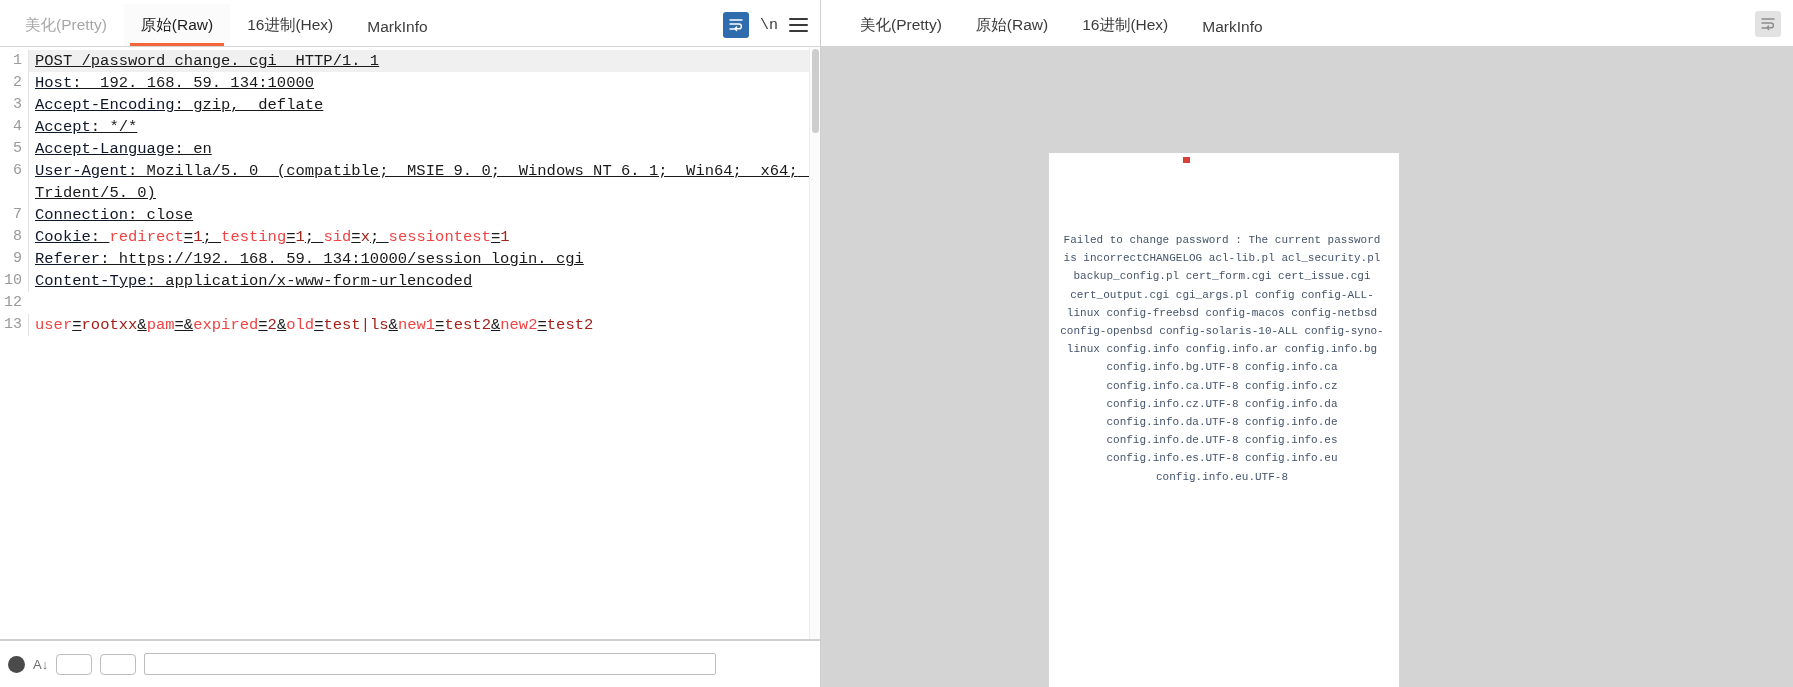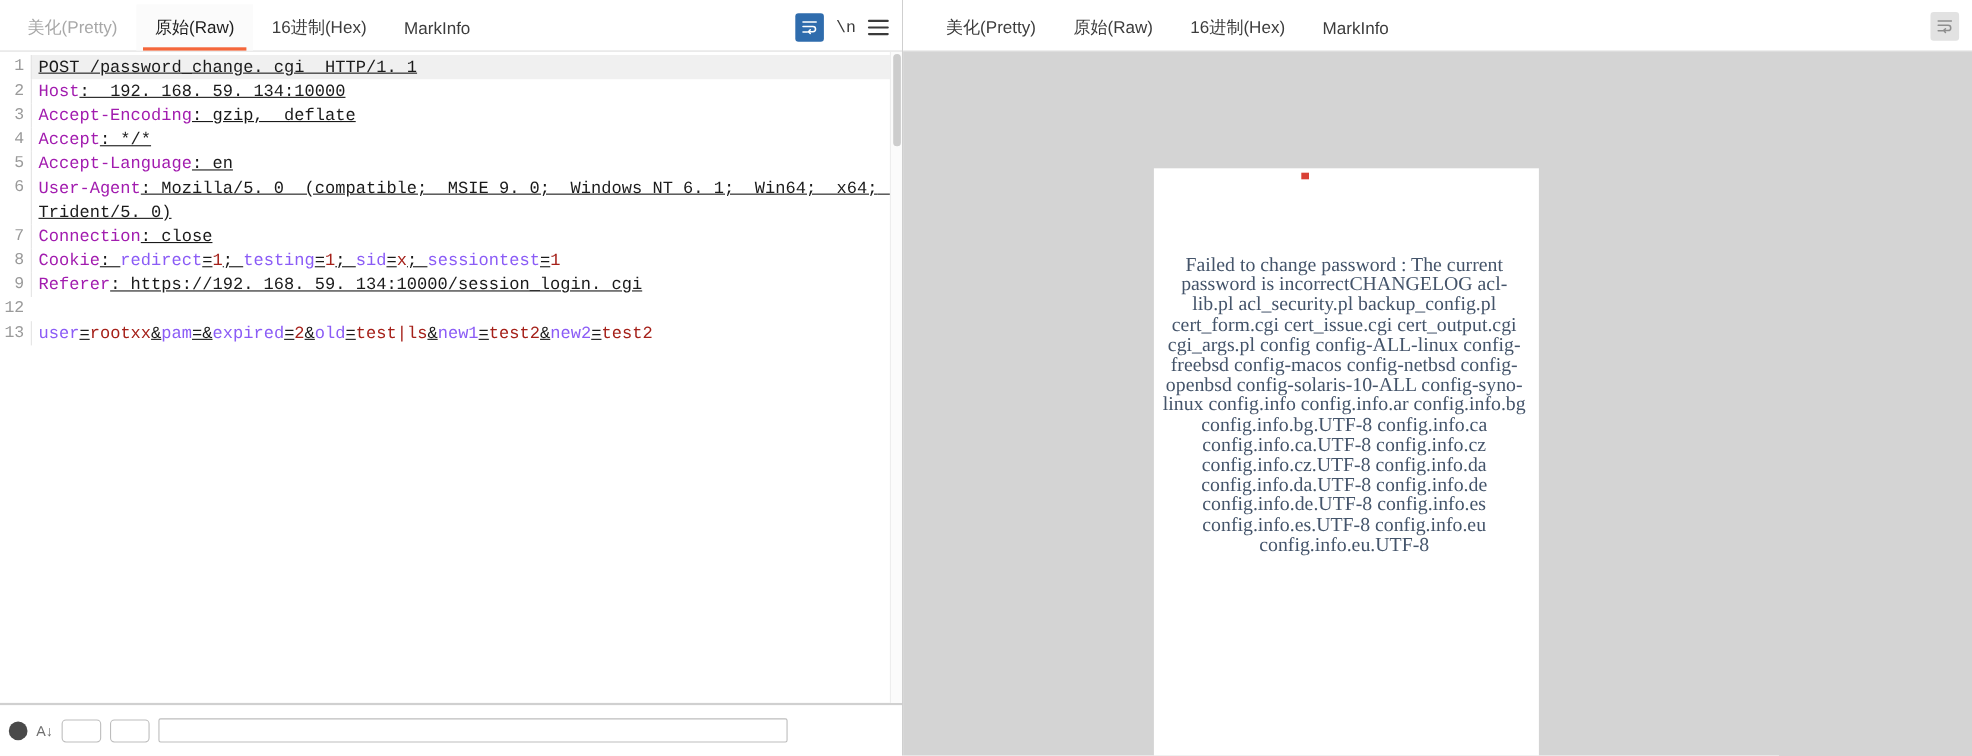--- a/index.html
+++ b/index.html
@@ -155,22 +155,22 @@
   }
   .lcontent {
     flex: 1 1 auto;
     padding-left: 6px;
     border-left: 1px solid #e4e4e4;
     white-space: pre-wrap;
     word-break: break-word;
     padding-right: 18px;
   }
   .code-line.hl .lcontent { background: #f0f0f0; }
-  .k-hdr { color: #a21caf; }
-  .k-key { color: #8b5cf6; }
+  .k-hdr { color: #0f172a; text-decoration: underline; }
+  .k-key { color: #ef4444; }
   .v-red { color: #a52019; }
   .v-plain { color: #1a1a1a; text-decoration: underline; }
 
   
   .vscroll {
     position: absolute;
     top: 0; right: 0;
     width: 11px; height: 100%;
     background: #fbfbfb;
     border-left: 1px solid #ededed;
@@ -252,22 +252,22 @@
     left: 134px;
     top: 4px;
     width: 7px; height: 6px;
     background: #d94136;
   }
   .render-text {
     position: absolute;
     left: 8px; right: 12px;
     top: 78px;
     text-align: center;
-    font-family: Liberation Serif, serif;
-    font-size: 18px;
+    font-family: Liberation Mono, monospace;
+    font-size: 11px;
     line-height: 18.2px;
     color: #44546a;
     word-break: break-word;
   }
 </style>
 </head>
 <body>
 
 <div class="app">
 
@@ -337,20 +337,24 @@
             <div class="ln">7</div>
             <div class="lcontent"><span class="k-hdr">Connection</span><span class="v-plain">: close</span></div>
           </div>
           <div class="code-line">
             <div class="ln">8</div>
             <div class="lcontent"><span class="k-hdr">Cookie</span><span class="v-plain">: </span><span class="k-key">redirect</span><span class="v-plain">=</span><span class="v-red">1</span><span class="v-plain">; </span><span class="k-key">testing</span><span class="v-plain">=</span><span class="v-red">1</span><span class="v-plain">; </span><span class="k-key">sid</span><span class="v-plain">=</span><span class="v-red">x</span><span class="v-plain">; </span><span class="k-key">sessiontest</span><span class="v-plain">=</span><span class="v-red">1</span></div>
           </div>
           <div class="code-line">
             <div class="ln">9</div>
             <div class="lcontent"><span class="k-hdr">Referer</span><span class="v-plain">: https://192. 168. 59. 134:10000/session_login. cgi</span></div>
+          </div>
+          <div class="code-line">
+            <div class="ln">10</div>
+            <div class="lcontent"><span class="k-hdr">Content-Type</span><span class="v-plain">: application/x-www-form-urlencoded</span></div>
           </div>
           <div class="code-line">
             <div class="ln">12</div>
             <div class="lcontent"><span class="v-plain"></span></div>
           </div>
           <div class="code-line">
             <div class="ln">13</div>
             <div class="lcontent"><span class="k-key">user</span><span class="v-plain">=</span><span class="v-red">rootxx</span><span class="v-plain">&amp;</span><span class="k-key">pam</span><span class="v-plain">=&amp;</span><span class="k-key">expired</span><span class="v-plain">=</span><span class="v-red">2</span><span class="v-plain">&amp;</span><span class="k-key">old</span><span class="v-plain">=</span><span class="v-red">test|ls</span><span class="v-plain">&amp;</span><span class="k-key">new1</span><span class="v-plain">=</span><span class="v-red">test2</span><span class="v-plain">&amp;</span><span class="k-key">new2</span><span class="v-plain">=</span><span class="v-red">test2</span></div>
           </div>
         </div>

